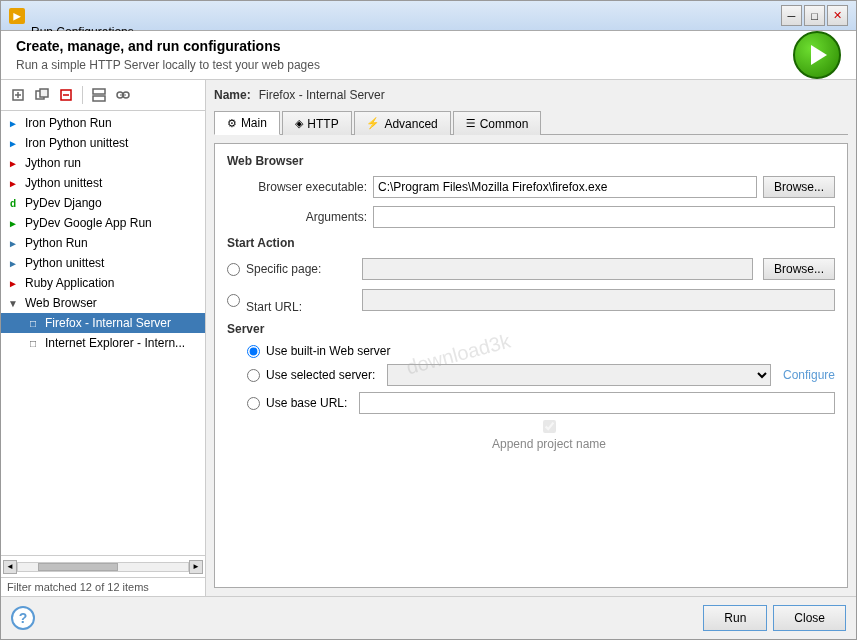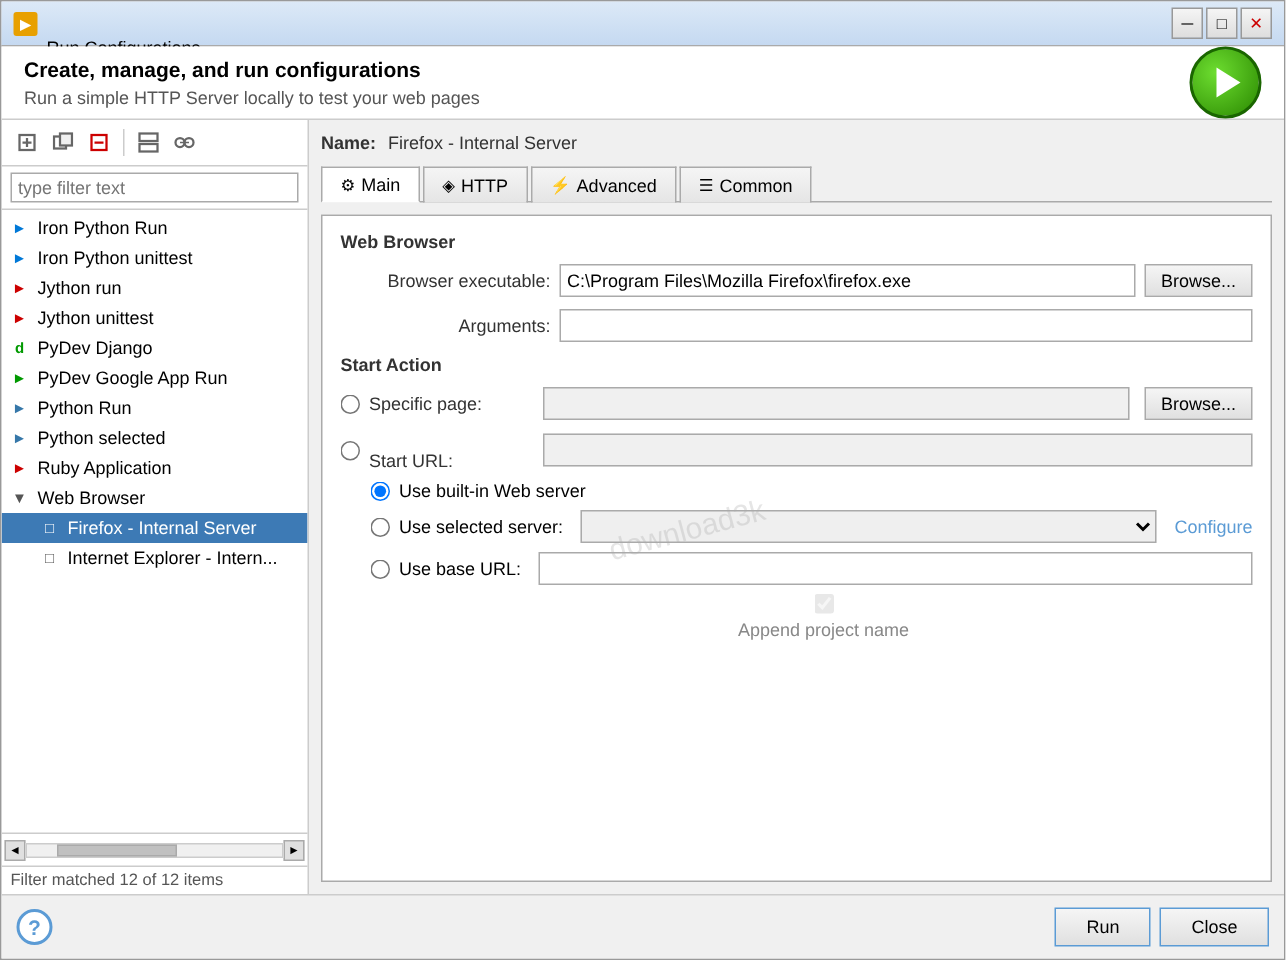--- a/index.html
+++ b/index.html
@@ -500,23 +500,20 @@
         </button>
         <button class="tool-btn" title="Link with Selection">
           <svg width="14" height="14" viewBox="0 0 14 14">
               <circle cx="4" cy="7" r="3" fill="none" stroke="#666" stroke-width="1.5"></circle>
               <circle cx="10" cy="7" r="3" fill="none" stroke="#666" stroke-width="1.5"></circle>
               <line x1="4" y1="7" x2="10" y2="7" stroke="#666" stroke-width="1"></line>
             </svg>
         </button>
       </div>
 
-      <div class="filter-box">
-        <input type="text" style="width: 100%; padding: 2px 4px; border: 1px solid rgb(170, 170, 170); font-size: 12px; color: rgb(136, 136, 136);" placeholder="type filter text">
-      </div>
 
       <div class="tree-area">
         <div class="tree-item">
           <span class="icon" style="color:#0078d7; font-size:10px; margin-right:4px;">►</span>
           <span>Iron Python Run</span>
         </div>
         <div class="tree-item">
           <span class="icon" style="color:#0078d7; font-size:10px; margin-right:4px;">►</span>
           <span>Iron Python unittest</span>
         </div>
@@ -535,21 +532,21 @@
         <div class="tree-item">
           <span class="icon" style="color:#009900; font-size:10px; margin-right:4px;">►</span>
           <span>PyDev Google App Run</span>
         </div>
         <div class="tree-item">
           <span class="icon" style="color:#3677a9; font-size:10px; margin-right:4px;">►</span>
           <span>Python Run</span>
         </div>
         <div class="tree-item">
           <span class="icon" style="color:#3677a9; font-size:10px; margin-right:4px;">►</span>
-          <span>Python selected</span>
+          <span>Python unittest</span>
         </div>
         <div class="tree-item">
           <span class="icon" style="color:#cc0000; font-size:10px; margin-right:4px;">►</span>
           <span>Ruby Application</span>
         </div>
         <div class="tree-item">
           <span class="icon" style="color:#555; font-size:10px; margin-right:4px;">▼</span>
           <span>Web Browser</span>
         </div>
         <div class="tree-item selected sub-item">
@@ -627,20 +624,21 @@
             <input class="radio-field" type="text" disabled="" value="" style="">
             <button class="browse-btn" style="margin-left:4px;">Browse...</button>
           </div>
           <div class="radio-input-row">
             <input type="radio" name="start-action" style="">
             <span class="radio-label" style="width:110px; display:inline-block;margin-top:14px;">Start URL:</span>
             <input class="radio-field" type="text" disabled="" value="" style="">
           </div>
         </div>
 
+        <div class="section-title server-section" style="margin-top:8px;">Server</div>
 
         <div class="server-row">
           <input type="radio" name="server" checked="" style="margin-left: 20px;">
           <span>Use built-in Web server</span>
         </div>
 
         <div class="server-row">
           <input type="radio" name="server" style="margin-left: 20px;">
           <span style="margin-right:6px;">Use selected server:</span>
           <select style="flex:1; height:22px; border:1px solid #aaa; font-size:12px; padding:0 4px;">

